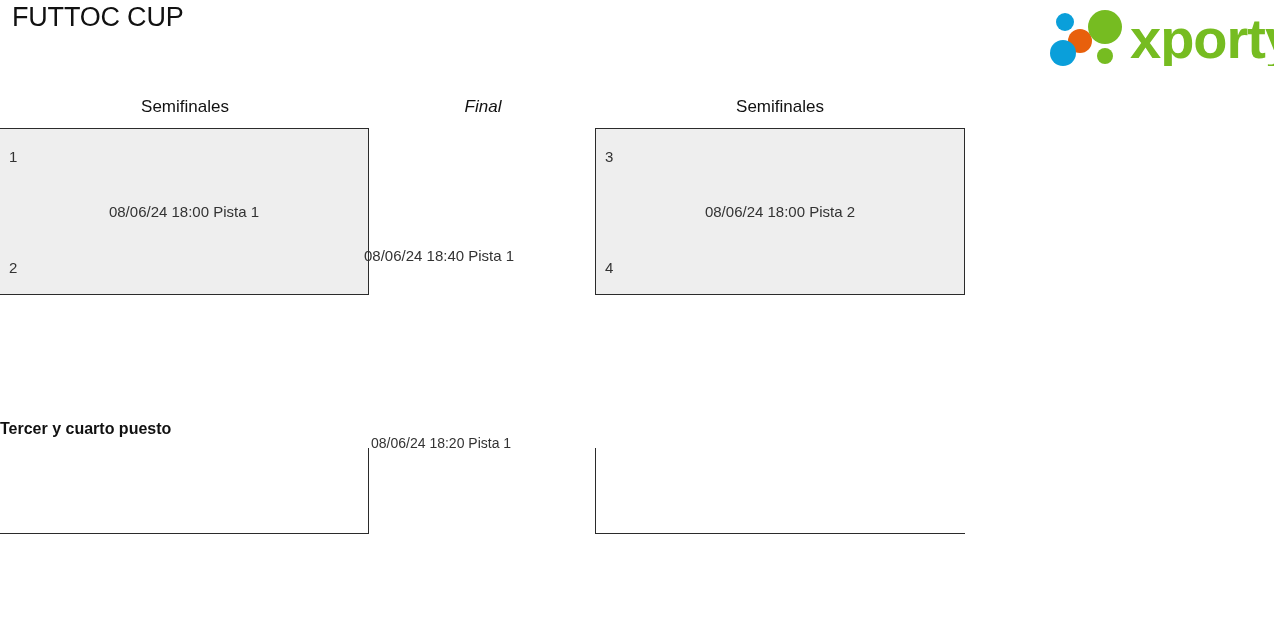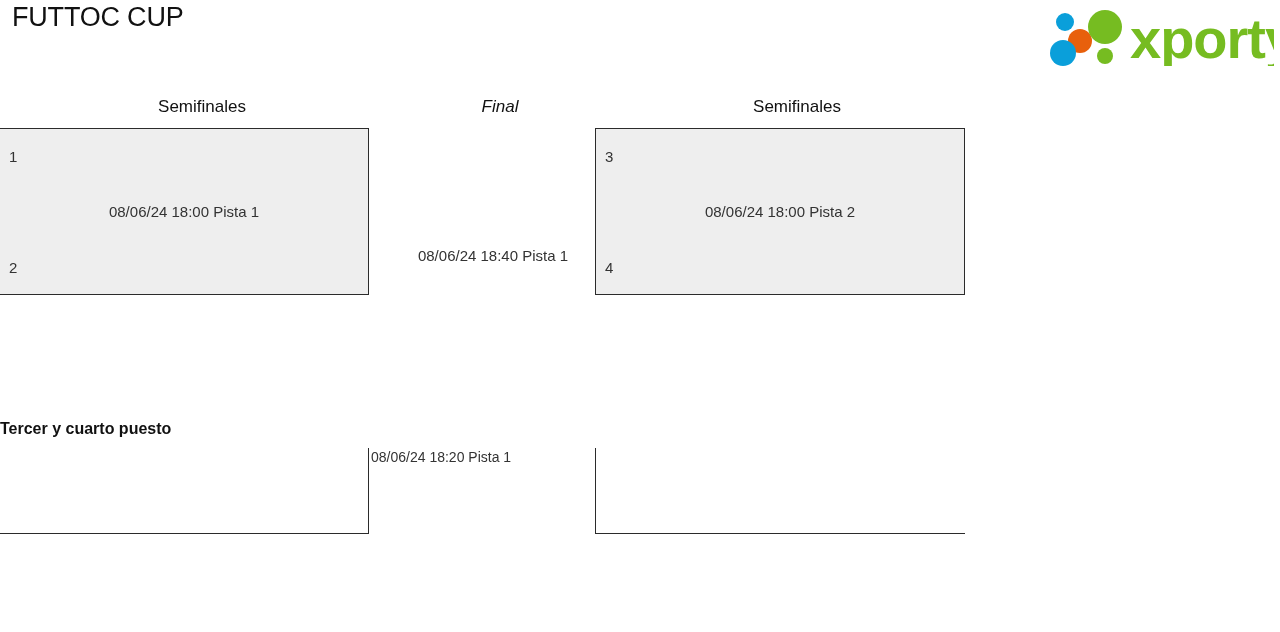--- a/index.html
+++ b/index.html
@@ -45,21 +45,20 @@
   #brand-logo svg { display: block; }
 
   
   .round-header {
     position: absolute;
     font-size: 17px;
     line-height: 22px;
     color: #111111;
     text-align: center;
     white-space: nowrap;
-    padding-left: 17px;
   }
   #round-header-semifinal-left { left: 0px;   top: 96px; width: 370px; }
   #round-header-final          { left: 370px; top: 96px; width: 226px; font-style: italic; }
   #round-header-semifinal-right{ left: 595px; top: 96px; width: 370px; }
 
   
   .match-box {
     position: absolute;
     top: 128px;
     width: 370px;
@@ -89,24 +88,23 @@
     text-align: center;
     font-size: 15px;
     line-height: 18px;
     color: #333333;
     white-space: nowrap;
   }
 
   
   #final-schedule {
     position: absolute;
-    left: 380px;
+    left: 364px;
     top: 247px;
     width: 226px;
-    text-align: center;
     font-size: 15px;
     line-height: 18px;
     color: #333333;
     white-space: nowrap;
   }
 
   
   #third-place-title {
     position: absolute;
     left: 0px;
@@ -138,21 +136,21 @@
     width: 370px;
     height: 86px;
     border-left: 1px solid #2b2b2b;
     border-bottom: 1px solid #2b2b2b;
     box-sizing: border-box;
     background: transparent;
   }
   #third-place-schedule {
     position: absolute;
     left: 371px;
-    top: 449px;
+    top: 435px;
     font-size: 14px;
     line-height: 17px;
     color: #333333;
     white-space: nowrap;
     text-align: center;
   }
 </style>
 </head>
 <body>
 

